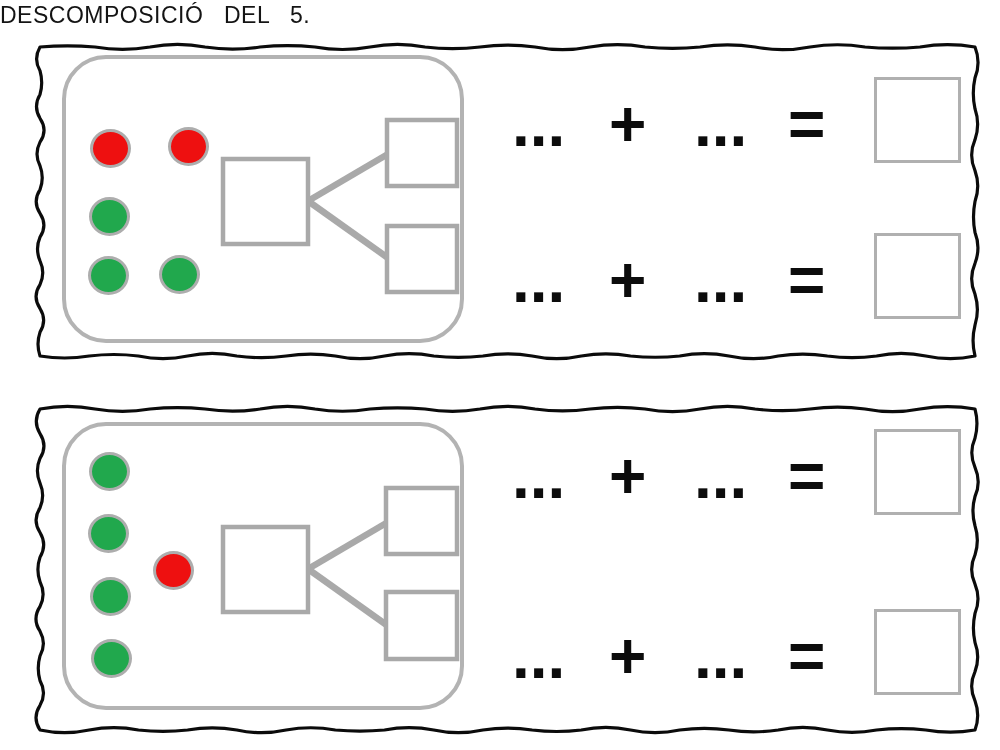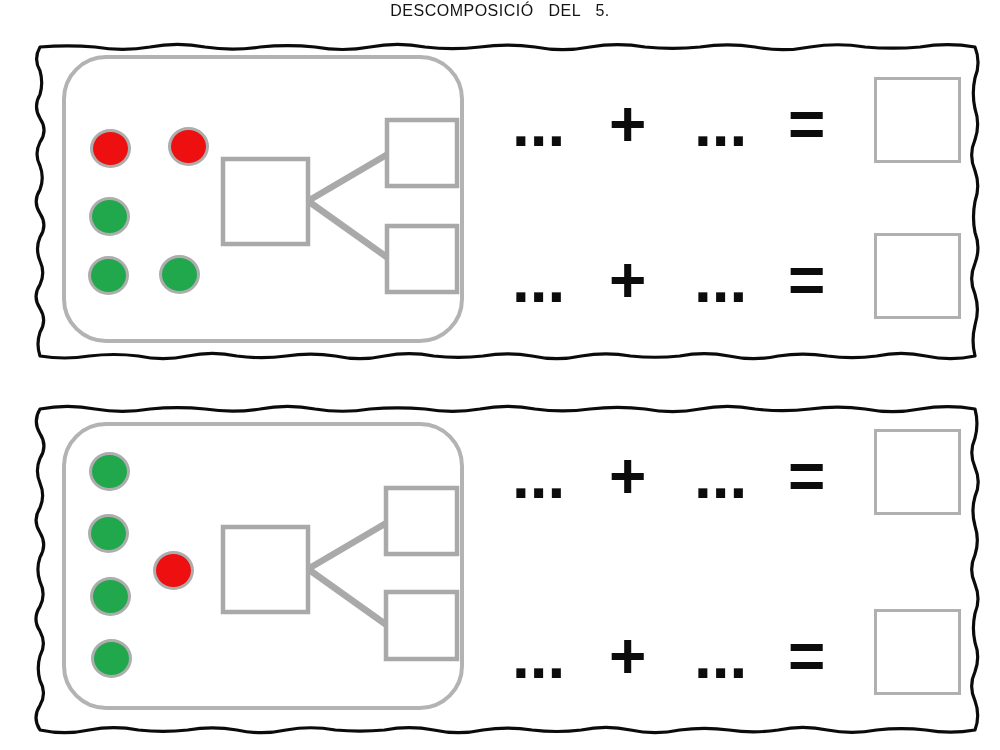--- a/index.html
+++ b/index.html
@@ -1,21 +1,21 @@
 <!DOCTYPE html>
 <html><head>
 <meta charset="utf-8">
 <style>
   html,body{margin:0;padding:0;background:#fff;}
   body{width:1000px;height:750px;position:relative;overflow:hidden;
        font-family:"Liberation Sans",sans-serif;}
   .page{position:absolute;left:0;top:0;width:1000px;height:750px;background:#fff;}
 
-  .title{position:absolute;top:2px;left:0;width:100%;text-align:center;
-         font-size:16px;font-weight:400;letter-spacing:.5px;color:#141414;
+  .title{position:absolute;top:2px;left:0;width:100%;
+         font-size:23px;font-weight:400;letter-spacing:.5px;color:#141414;
          white-space:pre;}
 
   .panel{position:absolute;left:33px;width:949px;}
   .panel.p1{top:40px;height:323px;}
   .panel.p2{top:402px;height:335px;}
 
   svg.wavy{position:absolute;left:0;top:0;display:block;}
 
   .workbox{position:absolute;left:29px;width:402px;height:288px;
            border:4px solid #b3b3b3;border-radius:44px;background:#fff;

